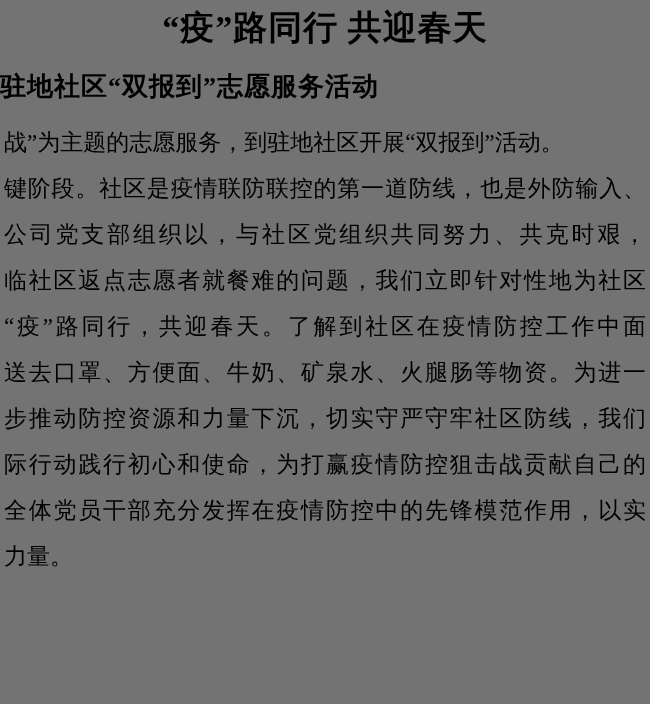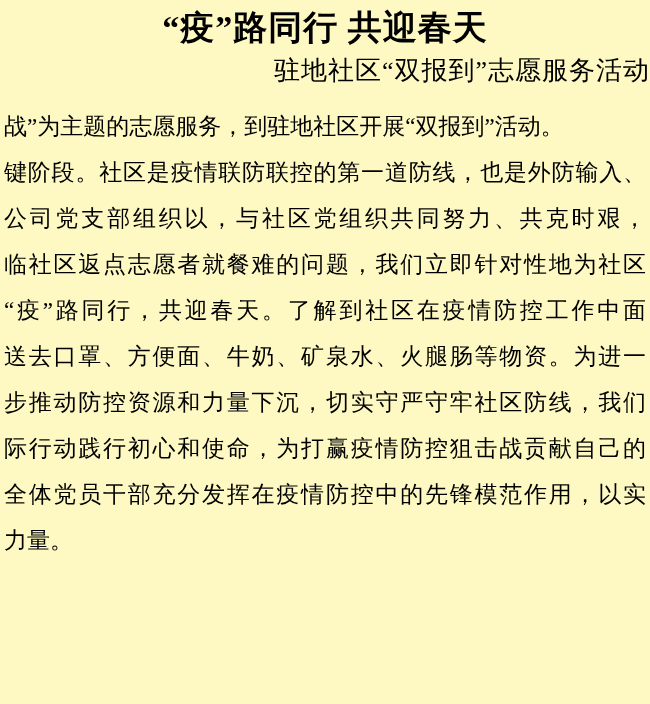--- a/index.html
+++ b/index.html
@@ -5,41 +5,41 @@
   html, body {
     margin: 0;
     padding: 0;
     background: #ffffff;
   }
   .page {
     position: relative;
     width: 650px;
     height: 704px;
     margin: 0 auto;
-    background: #fef9c3;
+    background: #737373;
     color: #000000;
     overflow: hidden;
     font-family: "Liberation Serif", "DejaVu Serif", serif;
   }
   .doc-title {
     margin: 4px 0 0 0;
     padding: 0;
     font-size: 34px;
     line-height: 48px;
     font-weight: bold;
     text-align: center;
     letter-spacing: 1px;
   }
   .doc-subtitle {
-    margin: 2px 0 0 0;
+    margin: 18px 0 0 0;
     padding: 0;
     font-size: 26px;
     line-height: 34px;
-    font-weight: normal;
-    text-align: right;
+    font-weight: bold;
+    text-align: left;
     letter-spacing: 1px;
   }
   .doc-body {
     margin-top: 16px;
     padding: 0 4px;
     font-size: 23px;
     font-weight: normal;
   }
   .paragraph {
     margin: 0;

